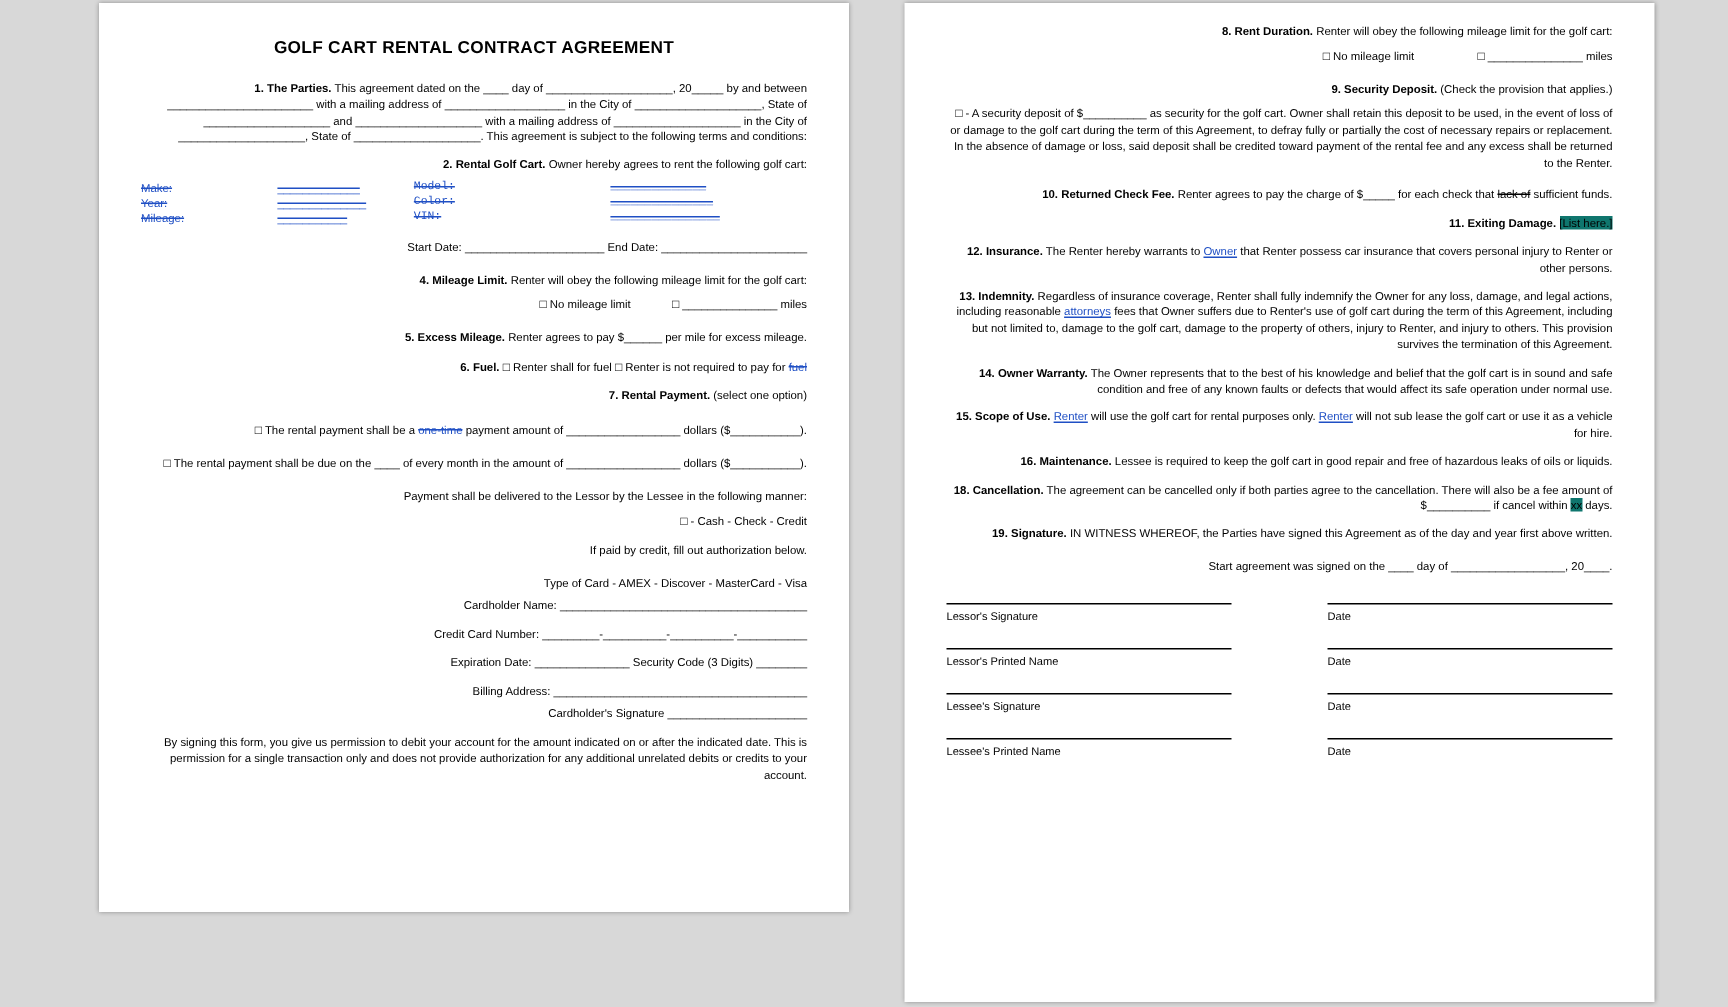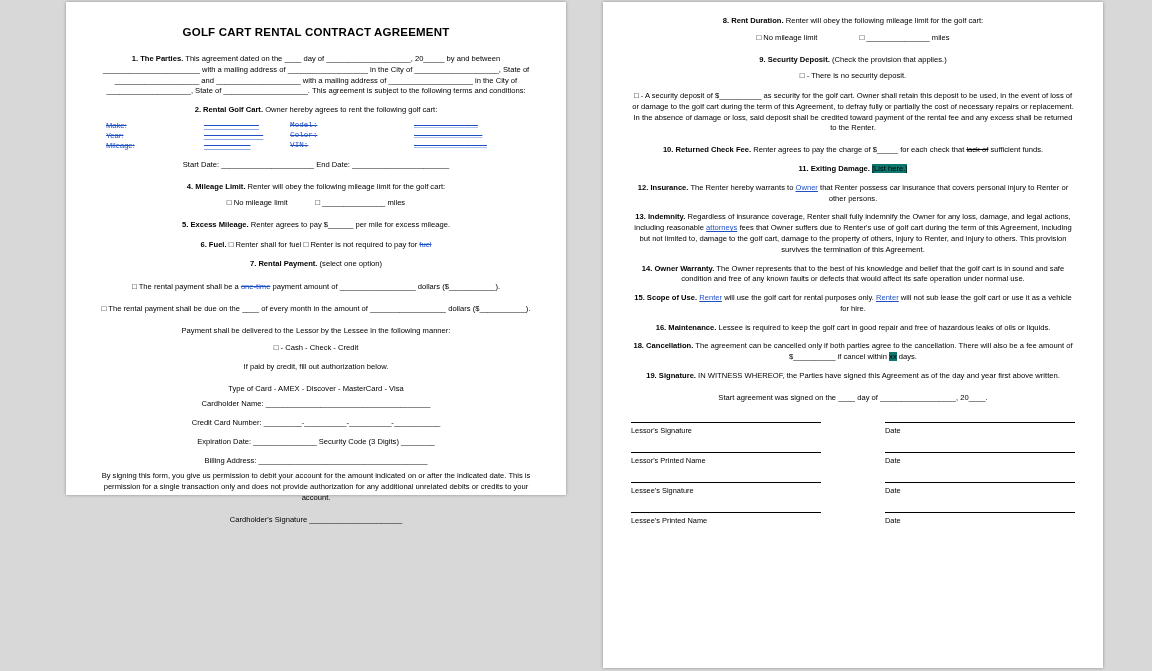--- a/index.html
+++ b/index.html
@@ -23,21 +23,21 @@
   .page {
     background: #ffffff;
     box-shadow: 0 0 3px rgba(0,0,0,0.35);
     box-sizing: border-box;
     position: relative;
   }
   .page-left {
     width: 500px;
     margin-left: 66px;
     margin-top: 2px;
-    height: 493px;
+    height: 606px;
     padding: 14px 28px 10px 28px;
   }
   .page-right {
     width: 500px;
     margin-left: 19px;
     margin-top: 2px;
     height: 666px;
     padding: 14px 28px 10px 28px;
   }
   .doc-title {
@@ -46,21 +46,21 @@
     font-weight: bold;
     letter-spacing: 0.2px;
     margin: 10px 0 16px 0;
     color: #000;
   }
   p.para {
     font-size: 7.6px;
     line-height: 1.42;
     color: #000;
     margin: 0 0 8px 0;
-    text-align: center;
+    text-align: right;
   }
   p.tight { margin-bottom: 5px; }
   p.gap { margin-bottom: 11px; }
   .bold { font-weight: bold; }
   .strike { text-decoration: line-through; }
   .blue-strike {
     color: #1f4fc4;
     text-decoration: line-through;
   }
   .blue-under {
@@ -80,21 +80,20 @@
     font-size: 7.6px;
   }
   .field-row {
     display: flex;
     margin-bottom: 1px;
   }
   .field-col {
     width: 118px;
     color: #1f4fc4;
     text-decoration: line-through;
-    margin-left: 12px;
   }
   .field-col2 {
     width: 170px;
     color: #1f4fc4;
     text-decoration: line-through;
     font-family: Liberation Mono, monospace;
   }
   .sig-area {
     margin-top: 18px;
   }
@@ -193,41 +192,38 @@
 
     <p class="para">Cardholder Name:            _______________________________________</p>
 
     <p class="para">Credit Card Number:          _________-__________-__________-___________</p>
 
     <p class="para">Expiration Date:           _______________ Security Code (3 Digits) ________</p>
 
     <p class="para tight">Billing Address:             ________________________________________</p>
 
 
+    <p class="para">Cardholder's Signature ______________________</p>
+
     <p class="para gap">By signing this form, you give us permission to debit your account for the amount indicated on or after the indicated date. This is permission for a single transaction only and does not provide authorization for any additional unrelated debits or credits to your account.</p>
-
-    <p class="para">Cardholder's Signature ______________________</p>
 
   </div>
 
   <div class="page page-right">
 
     <p class="para tight"><span class="bold">8. Rent Duration.</span><span> Renter will obey the following mileage limit for the golf cart:</span></p>
 
     <p class="para gap">
       <span class="cb"></span><span>No mileage limit</span>
       &nbsp;&nbsp;&nbsp;&nbsp;&nbsp;&nbsp;&nbsp;&nbsp;&nbsp;&nbsp;&nbsp;&nbsp;&nbsp;&nbsp;&nbsp;&nbsp;&nbsp;&nbsp;
       <span class="cb"></span><span>_______________ miles</span>
     </p>
 
     <p class="para tight"><span class="bold">9. Security Deposit.</span><span> (Check the provision that applies.)</span></p>
 
-    <p class="para">
-      <span class="cb"></span><span>- There is no security deposit.</span>
-    </p>
 
     <p class="para gap">
       <span class="cb"></span><span>- A security deposit of $__________ as security for the golf cart. Owner shall retain this deposit to be used, in the event of loss of or damage to the golf cart during the term of this Agreement, to defray fully or partially the cost of necessary repairs or replacement. In the absence of damage or loss, said deposit shall be credited toward payment of the rental fee and any excess shall be returned to the Renter.</span>
     </p>
 
     <p class="para"><span class="bold">10. Returned Check Fee.</span><span> Renter agrees to pay the charge of $_____ for each check that </span><span class="strike">lack of</span><span> sufficient funds.</span></p>
 
     <p class="para"><span class="bold">11. Exiting Damage.</span>&nbsp;<span class="hl">[List here.]</span></p>
 
     <p class="para"><span class="bold">12. Insurance.</span><span> The Renter hereby warrants to </span><span class="blue-under">Owner</span><span> that Renter possess car insurance that covers personal injury to Renter or other persons.</span></p>

